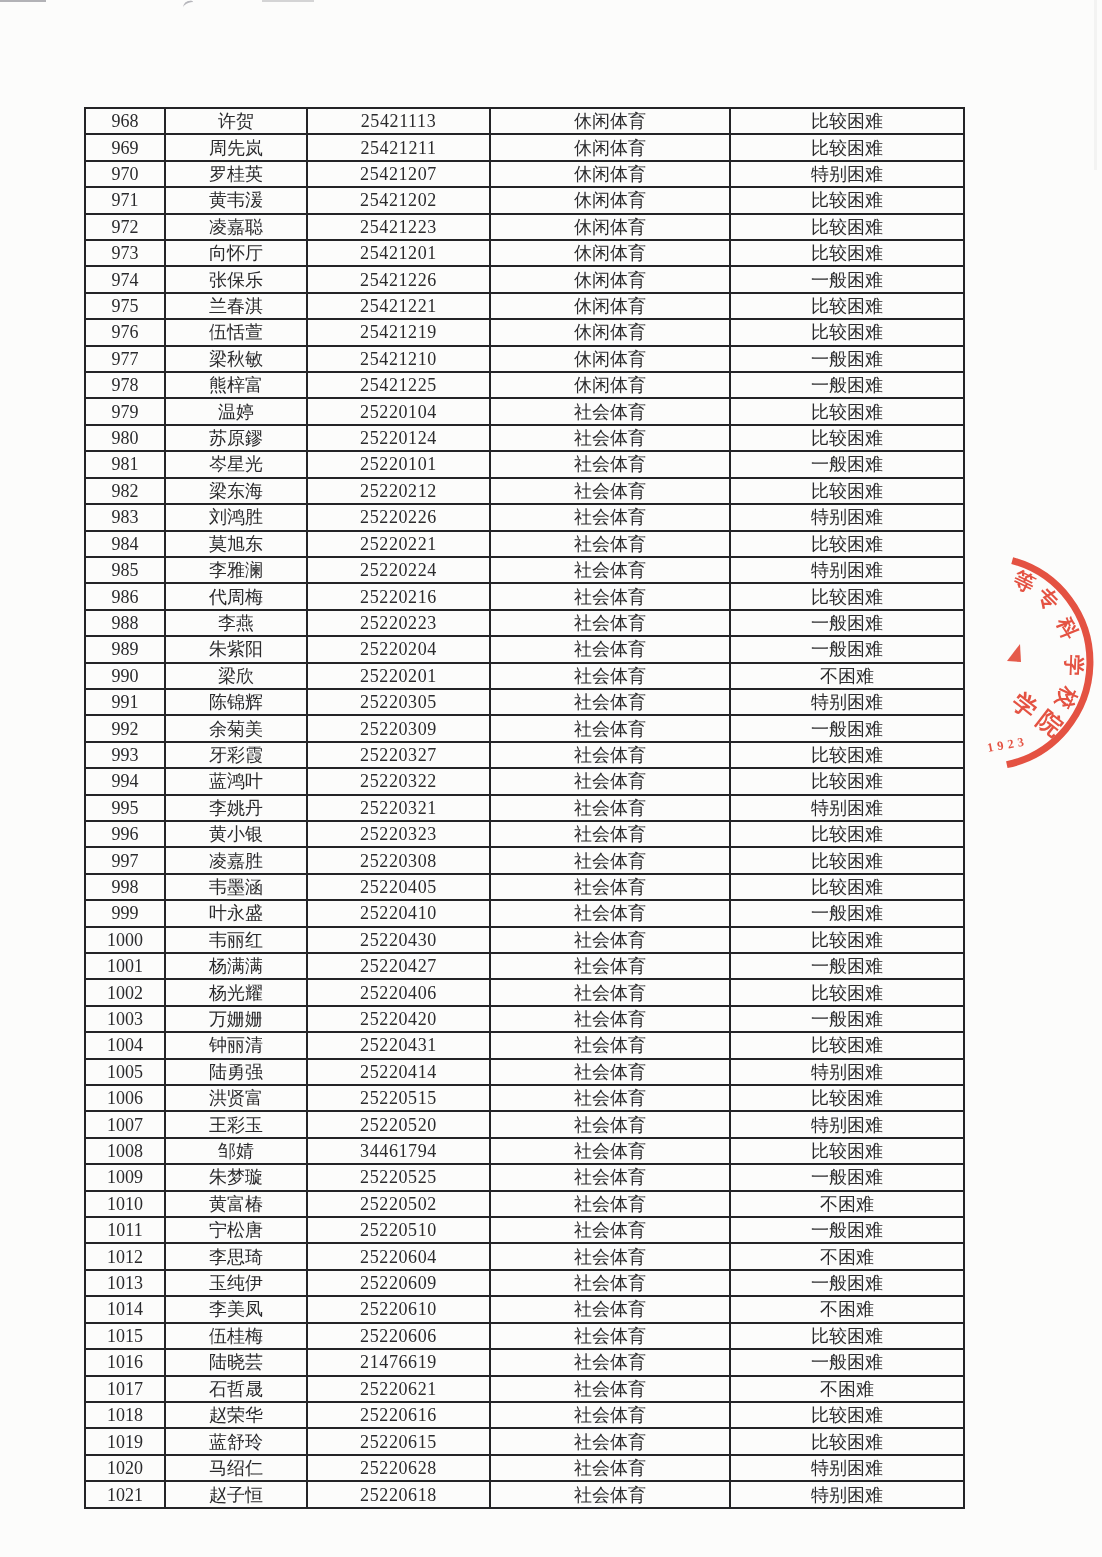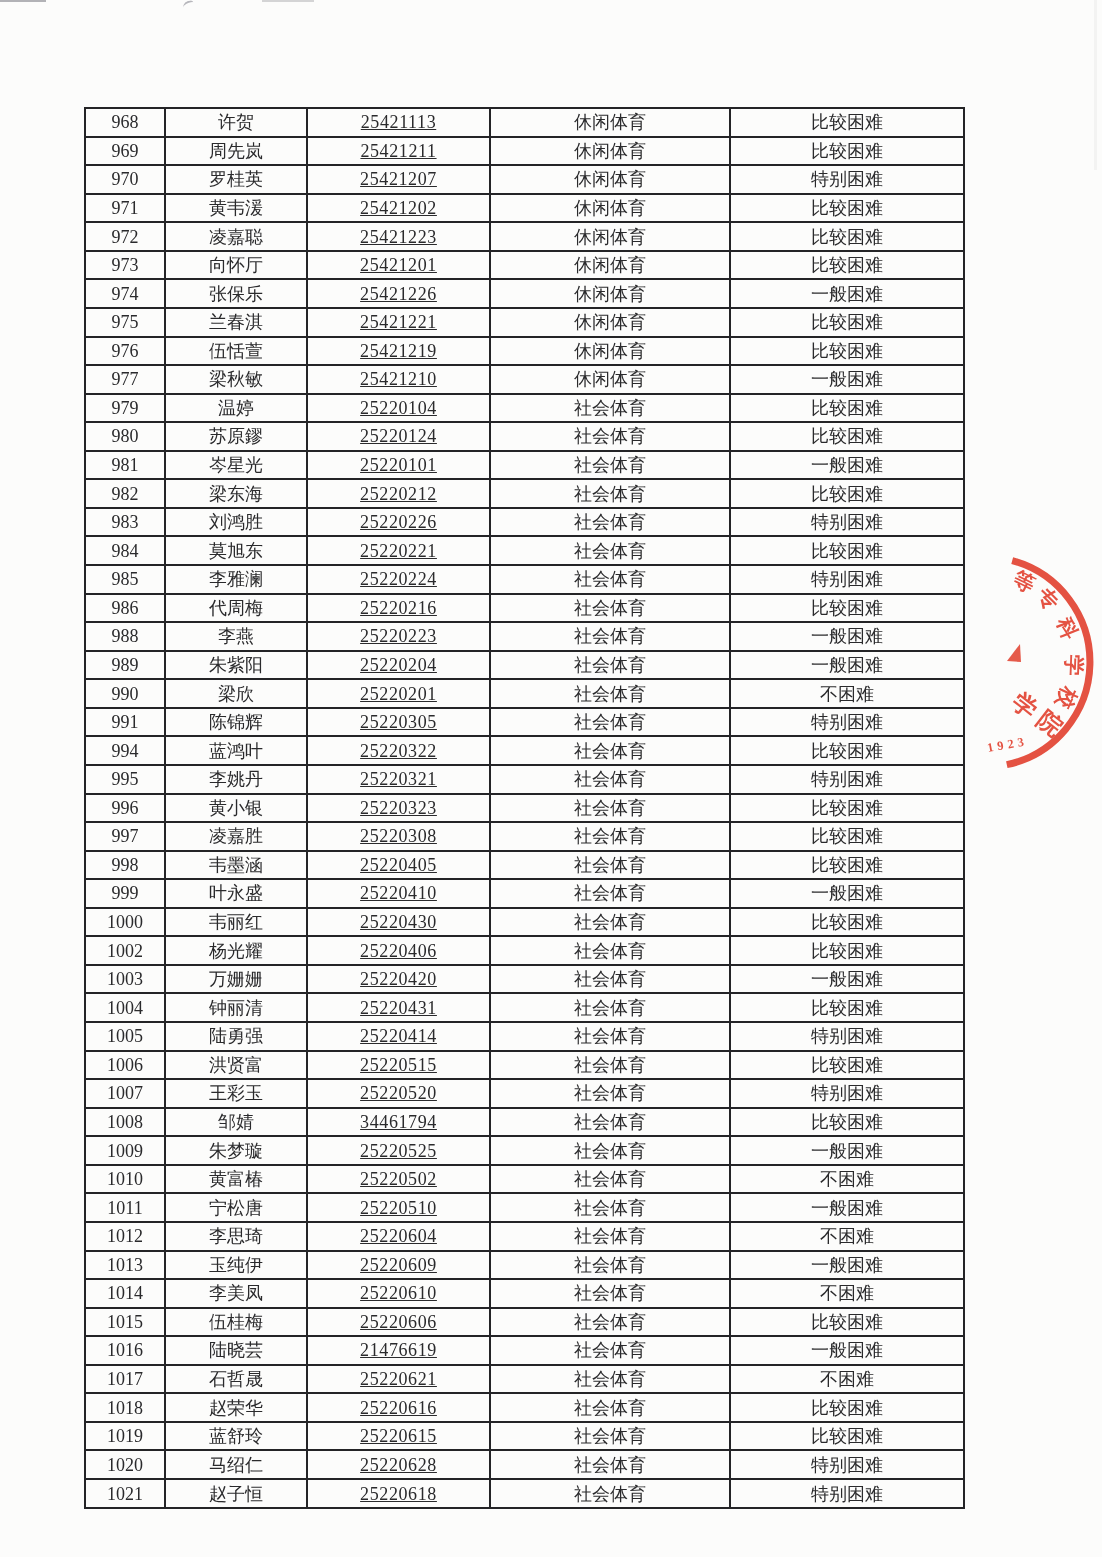--- a/index.html
+++ b/index.html
@@ -24,21 +24,21 @@
     border-collapse:collapse; table-layout:fixed;
   }
   table.roster td {
     border:2px solid #242426;
     text-align:center; vertical-align:middle;
     padding:0; color:#2a2a2c;
     font-size:18px; line-height:1;
     white-space:nowrap; overflow:hidden;
   }
   td.c-no  { font-size:18px; }
-  td.c-id  { font-size:18px; letter-spacing:.6px;text-decoration:underline; }
+  td.c-id  { font-size:18px; letter-spacing:.6px; }
   td.c-name, td.c-major, td.c-level { font-size:18px; }
 
   .seal {
     position:absolute; left:950px; top:540px; width:155px; height:250px;
     opacity:.9; pointer-events:none;
   }
   .seal text {
     font-family:"Liberation Serif","DejaVu Serif",serif;
     font-weight:600;
   }
@@ -126,20 +126,27 @@
           <td class="c-level">比较困难</td>
         </tr>
         <tr>
           <td class="c-no">977</td>
           <td class="c-name">梁秋敏</td>
           <td class="c-id">25421210</td>
           <td class="c-major">休闲体育</td>
           <td class="c-level">一般困难</td>
         </tr>
         <tr>
+          <td class="c-no">978</td>
+          <td class="c-name">熊梓富</td>
+          <td class="c-id">25421225</td>
+          <td class="c-major">休闲体育</td>
+          <td class="c-level">一般困难</td>
+        </tr>
+        <tr>
           <td class="c-no">979</td>
           <td class="c-name">温婷</td>
           <td class="c-id">25220104</td>
           <td class="c-major">社会体育</td>
           <td class="c-level">比较困难</td>
         </tr>
         <tr>
           <td class="c-no">980</td>
           <td class="c-name">苏原鏐</td>
           <td class="c-id">25220124</td>
@@ -210,20 +217,34 @@
           <td class="c-level">不困难</td>
         </tr>
         <tr>
           <td class="c-no">991</td>
           <td class="c-name">陈锦辉</td>
           <td class="c-id">25220305</td>
           <td class="c-major">社会体育</td>
           <td class="c-level">特别困难</td>
         </tr>
         <tr>
+          <td class="c-no">992</td>
+          <td class="c-name">余菊美</td>
+          <td class="c-id">25220309</td>
+          <td class="c-major">社会体育</td>
+          <td class="c-level">一般困难</td>
+        </tr>
+        <tr>
+          <td class="c-no">993</td>
+          <td class="c-name">牙彩霞</td>
+          <td class="c-id">25220327</td>
+          <td class="c-major">社会体育</td>
+          <td class="c-level">比较困难</td>
+        </tr>
+        <tr>
           <td class="c-no">994</td>
           <td class="c-name">蓝鸿叶</td>
           <td class="c-id">25220322</td>
           <td class="c-major">社会体育</td>
           <td class="c-level">比较困难</td>
         </tr>
         <tr>
           <td class="c-no">995</td>
           <td class="c-name">李姚丹</td>
           <td class="c-id">25220321</td>
@@ -257,20 +278,27 @@
           <td class="c-id">25220410</td>
           <td class="c-major">社会体育</td>
           <td class="c-level">一般困难</td>
         </tr>
         <tr>
           <td class="c-no">1000</td>
           <td class="c-name">韦丽红</td>
           <td class="c-id">25220430</td>
           <td class="c-major">社会体育</td>
           <td class="c-level">比较困难</td>
+        </tr>
+        <tr>
+          <td class="c-no">1001</td>
+          <td class="c-name">杨满满</td>
+          <td class="c-id">25220427</td>
+          <td class="c-major">社会体育</td>
+          <td class="c-level">一般困难</td>
         </tr>
         <tr>
           <td class="c-no">1002</td>
           <td class="c-name">杨光耀</td>
           <td class="c-id">25220406</td>
           <td class="c-major">社会体育</td>
           <td class="c-level">比较困难</td>
         </tr>
         <tr>
           <td class="c-no">1003</td>

